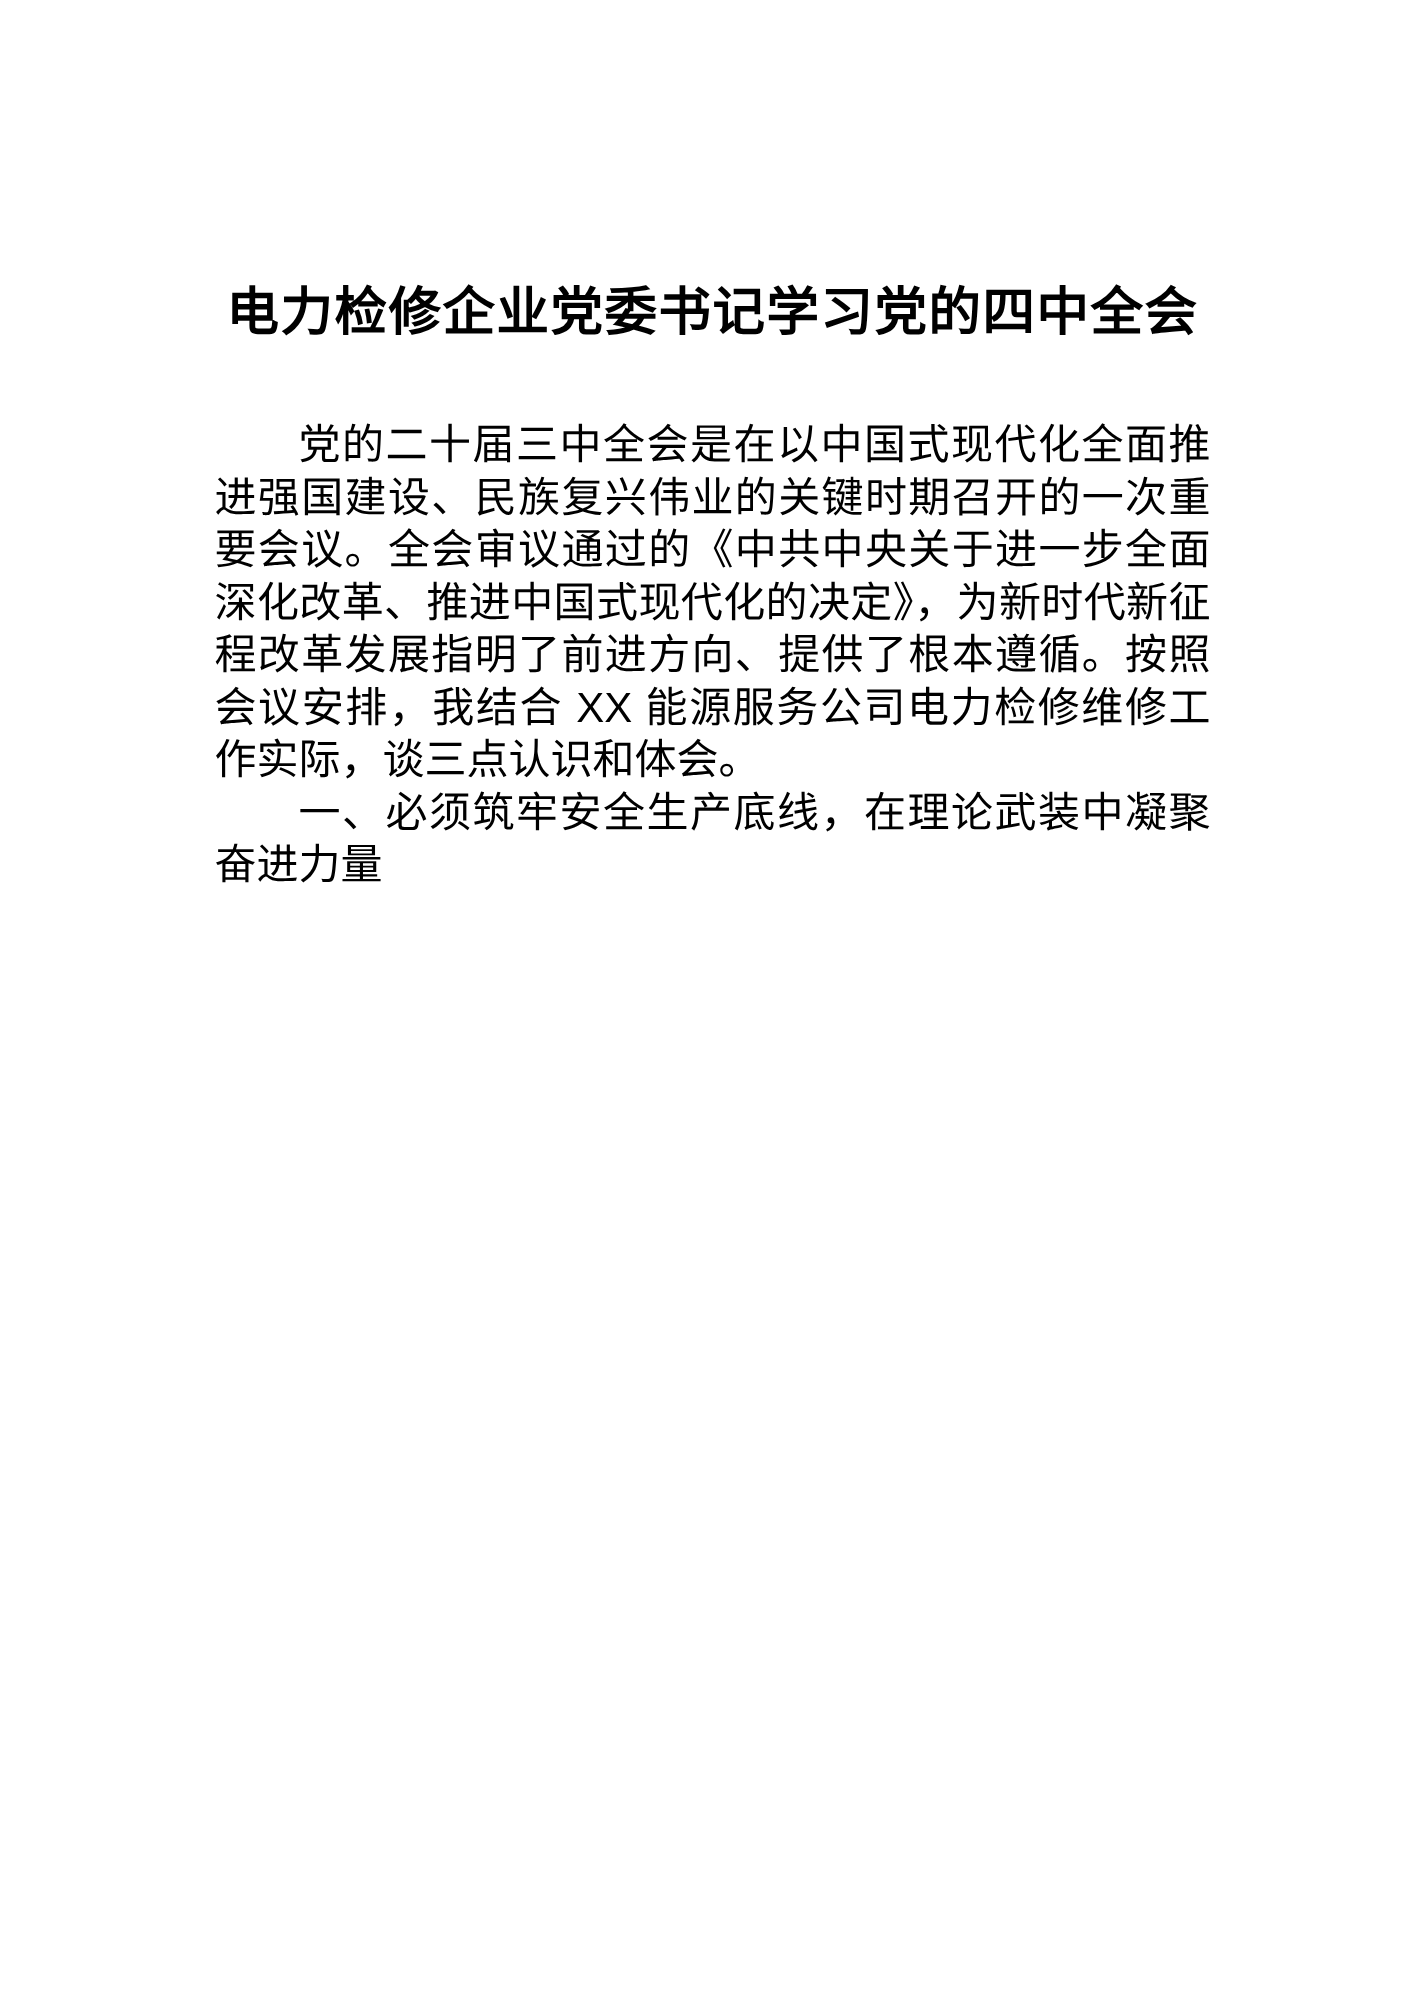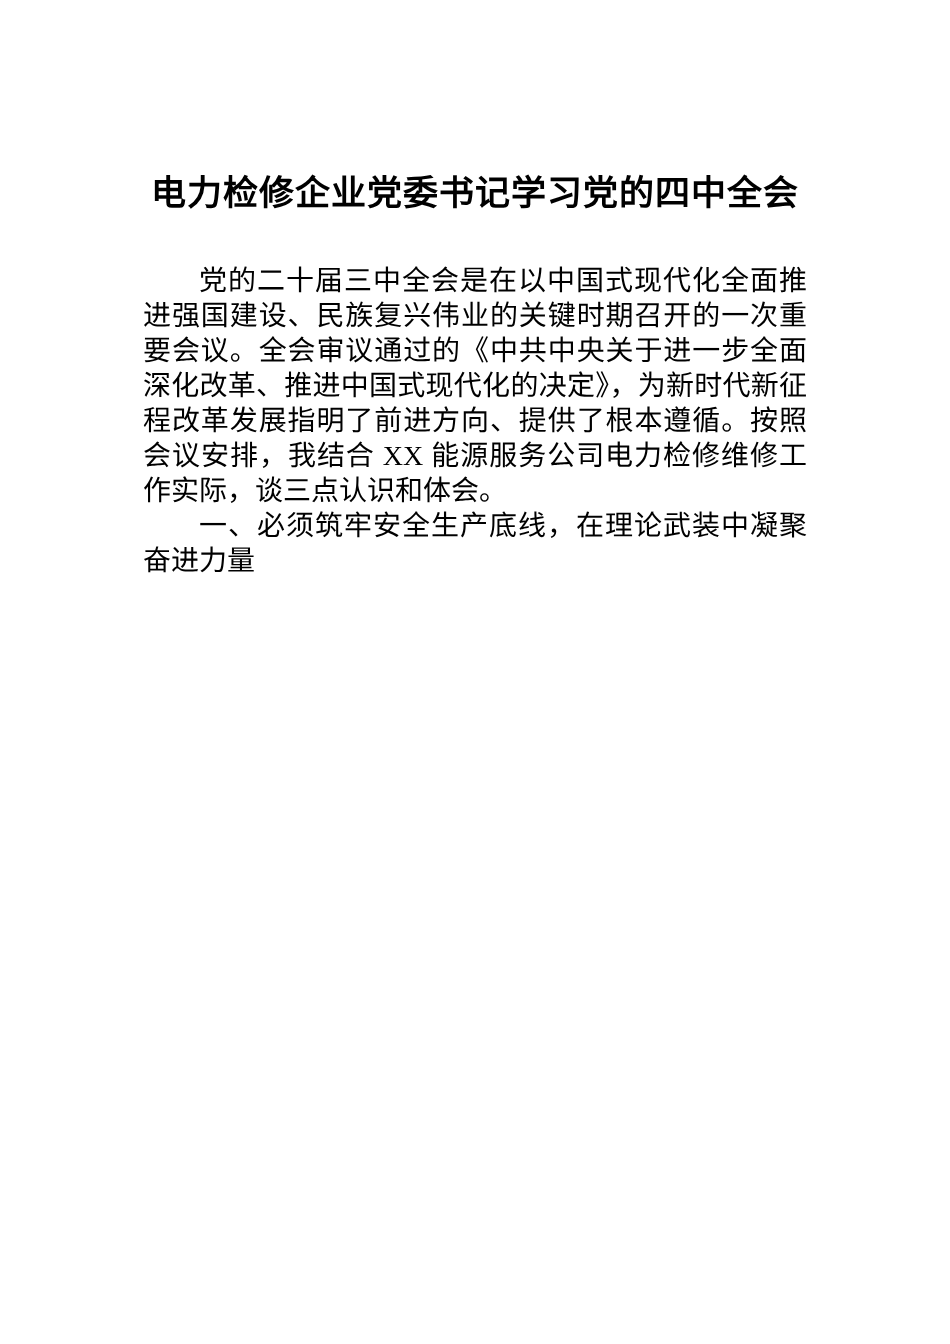--- a/index.html
+++ b/index.html
@@ -4,21 +4,21 @@
 <style>
   html, body {
     margin: 0;
     padding: 0;
     background: #ffffff;
   }
   .page {
     position: relative;
     width: 950px;
     height: 1080px;
-    margin: 0 auto;
+    margin: 16px auto;
     background: #ffffff;
     color: #000000;
     overflow: hidden;
   }
   .doc-title {
     margin: 156px 80px 0 80px;
     text-align: center;
     font-family: "Liberation Sans", sans-serif;
     font-weight: bold;
     font-size: 35px;
@@ -27,21 +27,21 @@
   }
   .title-line {
     display: block;
   }
   .doc-body {
     margin: 34px 143px 0 143px;
     font-size: 28px;
     line-height: 35px;
     text-align: justify;
     
-    font-family: Liberation Serif, serif;
+    font-family: Liberation Sans, sans-serif;
   }
   .doc-body p {
     margin: 0;
     padding: 0;
     text-indent: 2em;
   }
   .page-number {
     position: absolute;
     top: 1186px;
     left: 0;

